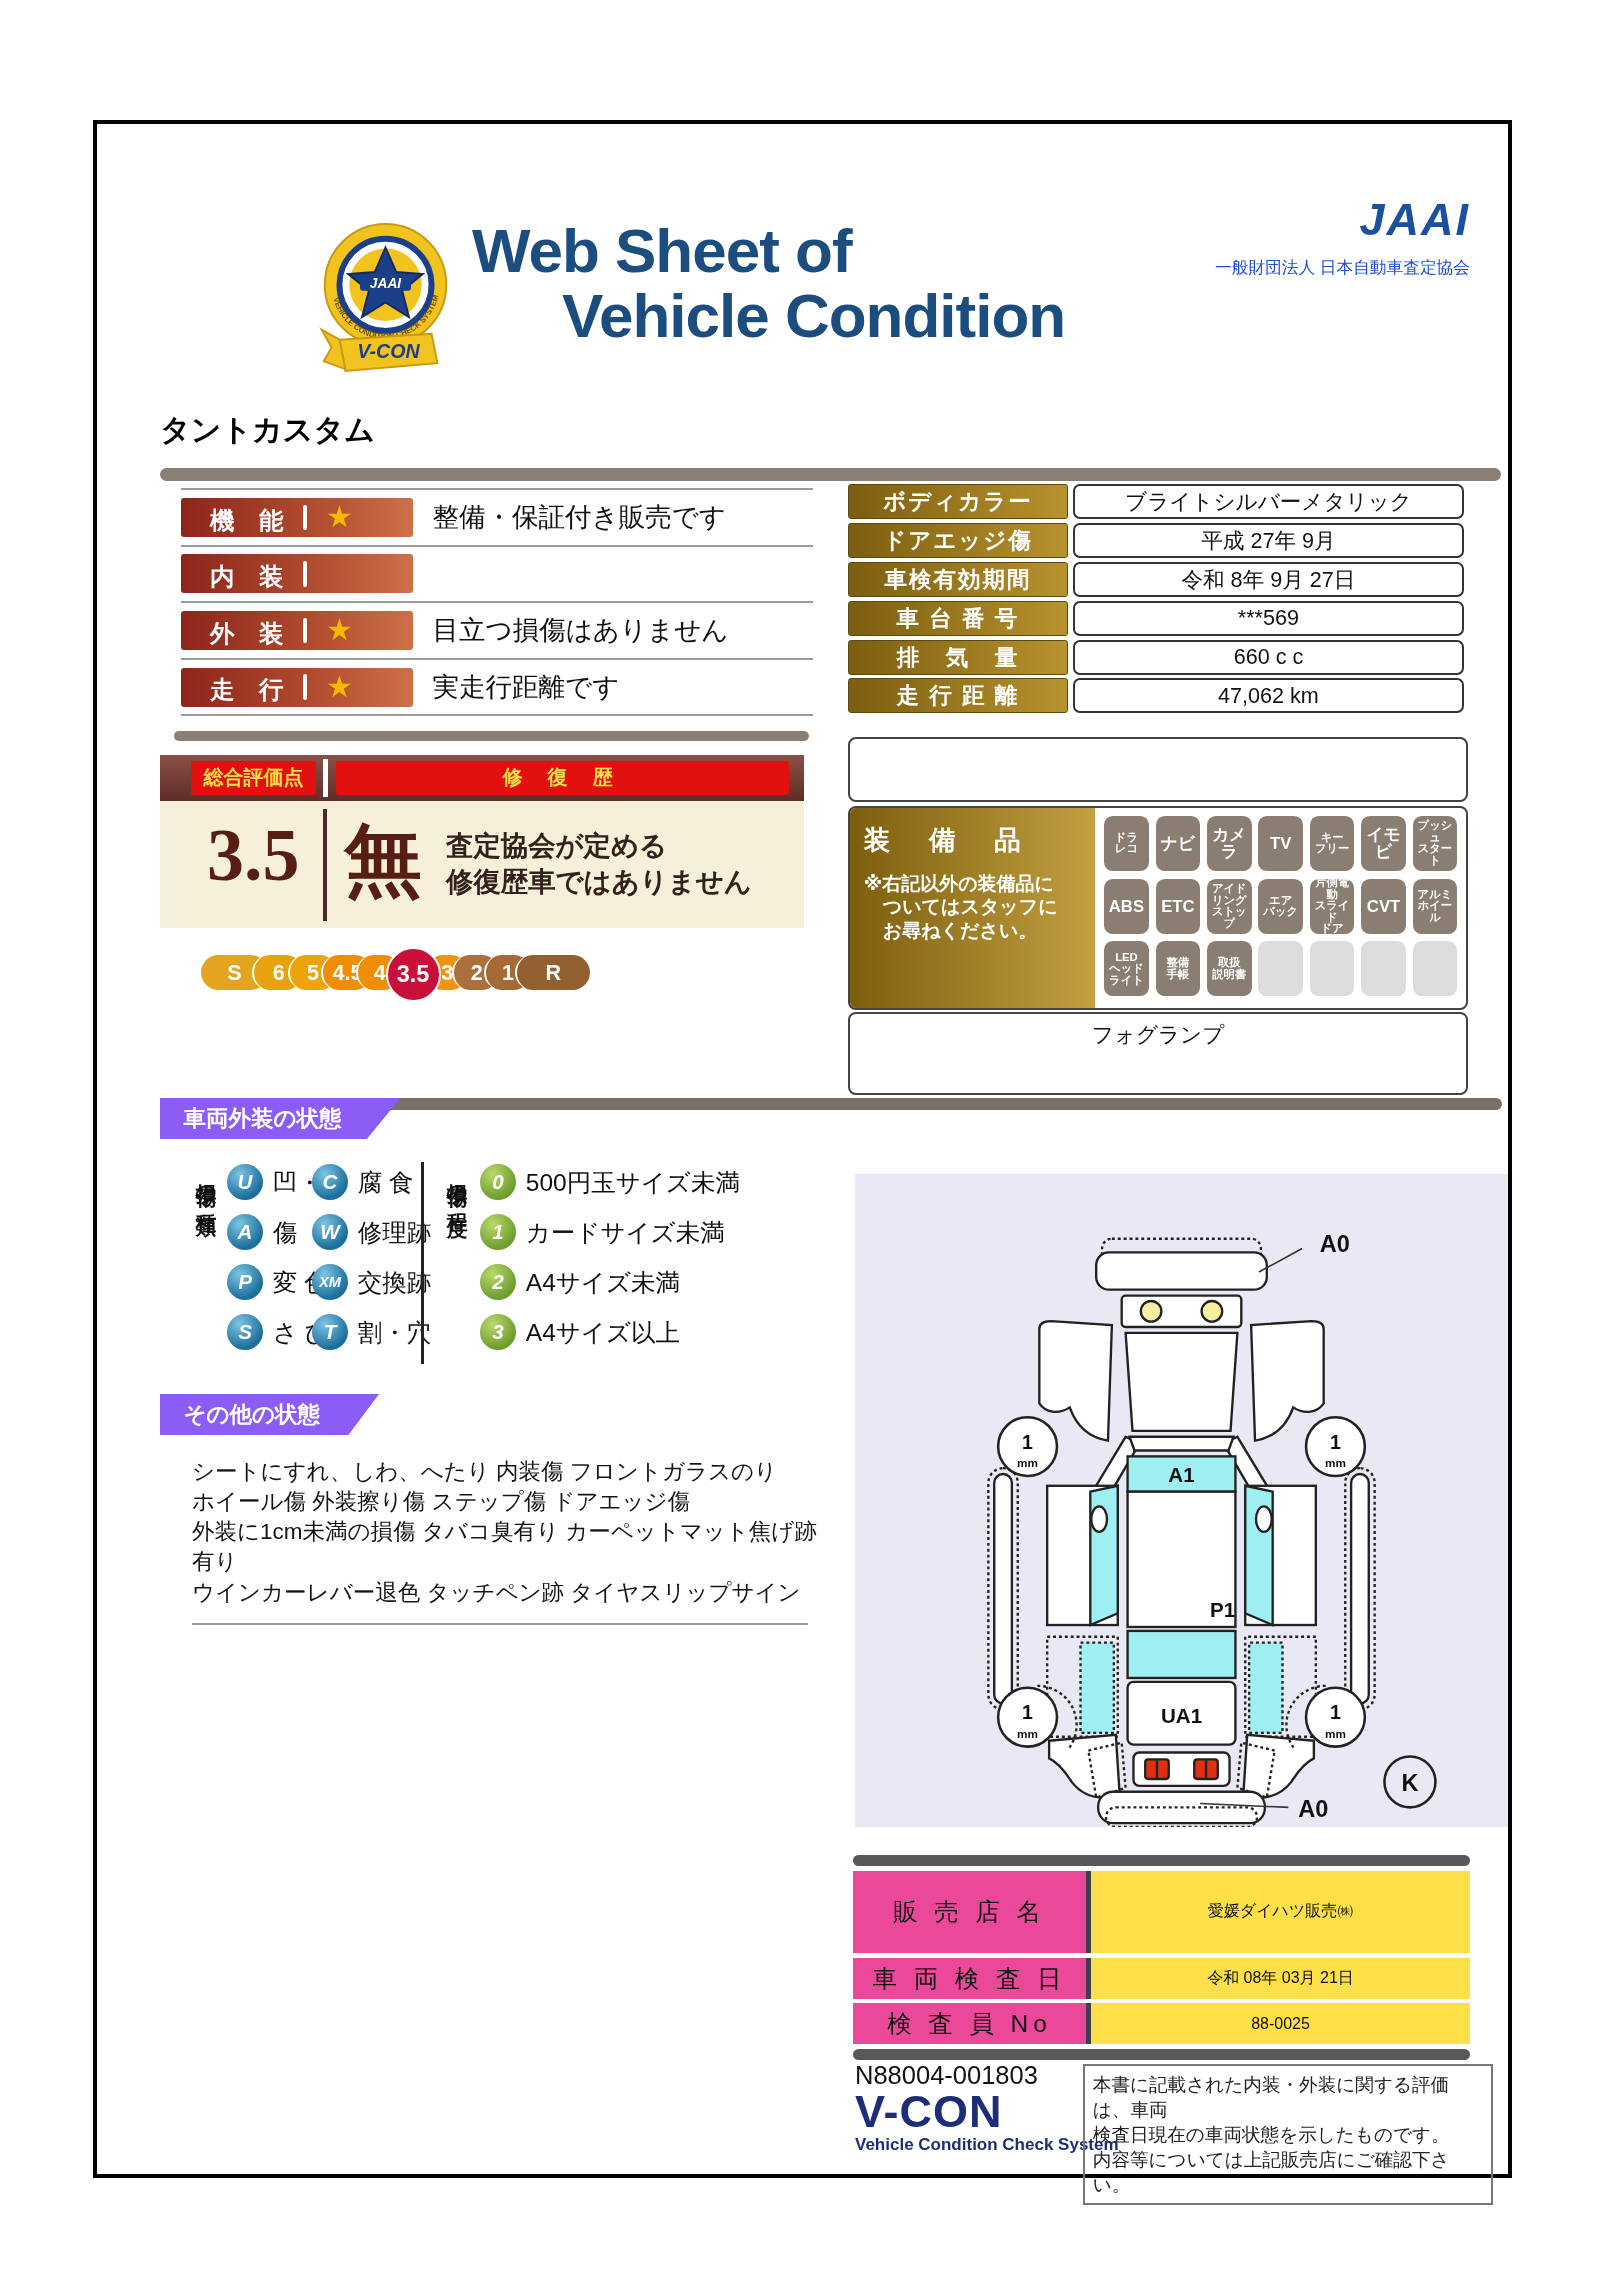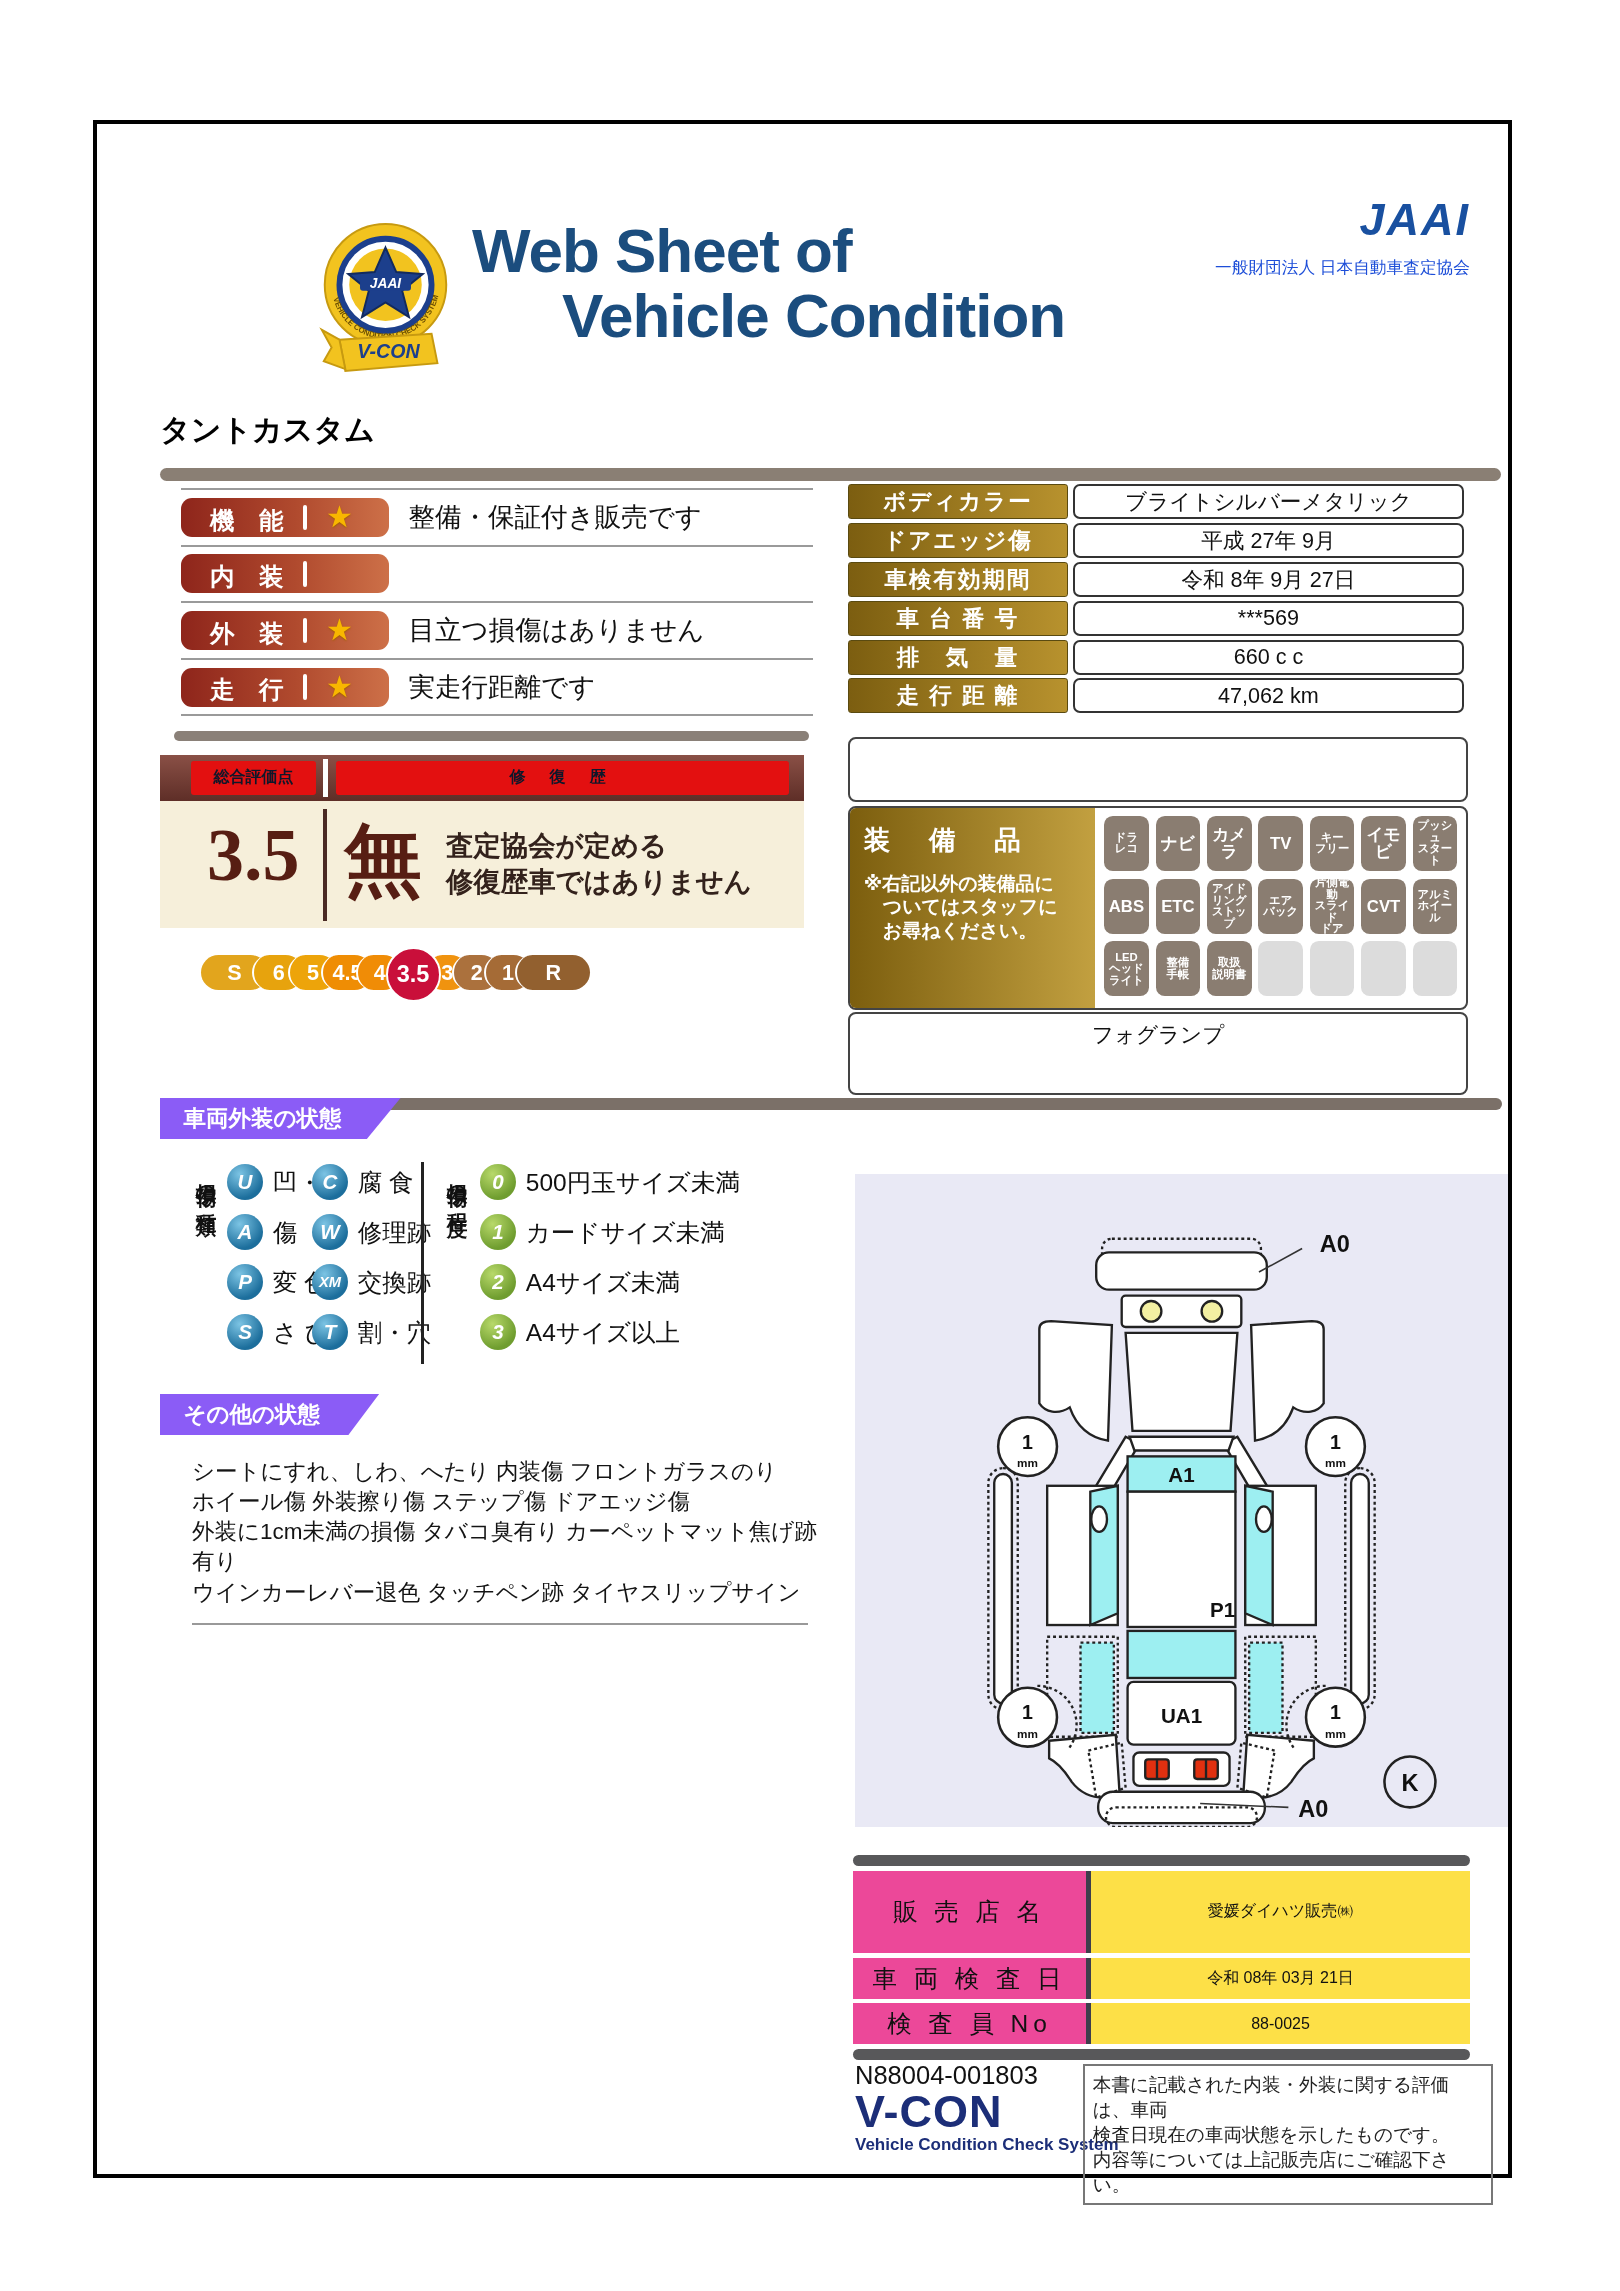--- a/index.html
+++ b/index.html
@@ -14,32 +14,32 @@
   .jaai{left:1019px;top:194px;width:451px;text-align:right;}
   .jaai .mark{font-size:45px;font-weight:900;font-style:italic;color:#1950a0;letter-spacing:2px;}
   .jaai .org{font-size:16.7px;font-weight:normal;color:#1d4ed8;margin-top:10px;}
   .vname{left:160px;top:410px;font-size:30px;font-weight:bold;color:#000;}
   .divbar{left:160px;top:468px;width:1341px;height:12.7px;background:#8a7f74;border-radius:6.9px;}
 
   
   .ratings{left:181px;top:488px;width:632px;}
   .rrow{border-top:2px solid #9a9a9a;padding:7.8px 0;display:flex;align-items:center;height:39px;}
   .rrow:last-child{border-bottom:2px solid #9a9a9a;}
-  .rbar{position:relative;width:208px;height:39px;border-radius:11px;flex:0 0 auto;
+  .rbar{position:relative;width:232px;height:39px;border-radius:3px;flex:0 0 auto;
         background:linear-gradient(90deg,#8e251b 0%,#b04a2e 55%,#cd7048 100%);font-family:Liberation Serif, serif;}
   .rbar .lab{position:absolute;left:29px;top:5.9px;color:#fff;font-weight:bold;font-size:24.5px;}
   .rbar .vdiv{position:absolute;left:122px;top:6.9px;width:3.9px;height:25.5px;background:#fff;border-radius:2px;}
   .rbar .star{position:absolute;left:145px;top:1px;font-size:30px;color:#f8b700;text-shadow:0 1px 2px #a06000;}
   .rnote{margin-left:19.6px;font-size:26.5px;color:#111;}
 
   
   .thinbar{left:174px;top:731px;width:635px;height:9.8px;background:#8a8078;border-radius:4.9px;}
   .ovhead{left:160px;top:755px;width:644px;height:46px;background:linear-gradient(180deg,#8a5046,#5e2e27);}
-  .ovhead .red{position:absolute;top:5.9px;height:34px;background:#e31010;border-radius:2.9px;color:#0f172a;
-               font-weight:bold;font-size:16px;display:flex;align-items:center;justify-content:center;}
+  .ovhead .red{position:absolute;top:5.9px;height:34px;background:#e31010;border-radius:2.9px;color:#fde047;
+               font-weight:bold;font-size:20px;display:flex;align-items:center;justify-content:center;}
   .ovhead .r1{left:31px;width:125px;}
   .ovhead .wdiv{position:absolute;left:163px;top:3.9px;width:4.9px;height:38px;background:#fff;}
   .ovhead .r2{left:176px;width:453px;letter-spacing:9.8px;}
   .ovbody{left:160px;top:801px;width:644px;height:127px;background:#f6efda;}
   .score{position:absolute;left:47px;top:11.8px;font-family:"Liberation Serif","DejaVu Serif",serif;
          font-size:74px;font-weight:bold;color:#571e13;}
   .ovvdiv{position:absolute;left:163px;top:7.8px;width:3.9px;height:112px;background:#4a2a24;}
   .mu{position:absolute;left:184px;top:7.8px;font-family:"Liberation Serif","DejaVu Serif",serif;
       font-size:78px;font-weight:bold;color:#571e13;}
   .repnote{position:absolute;left:286px;top:27.4px;font-size:27.4px;line-height:1.3;color:#33221c;font-weight:bold;}

